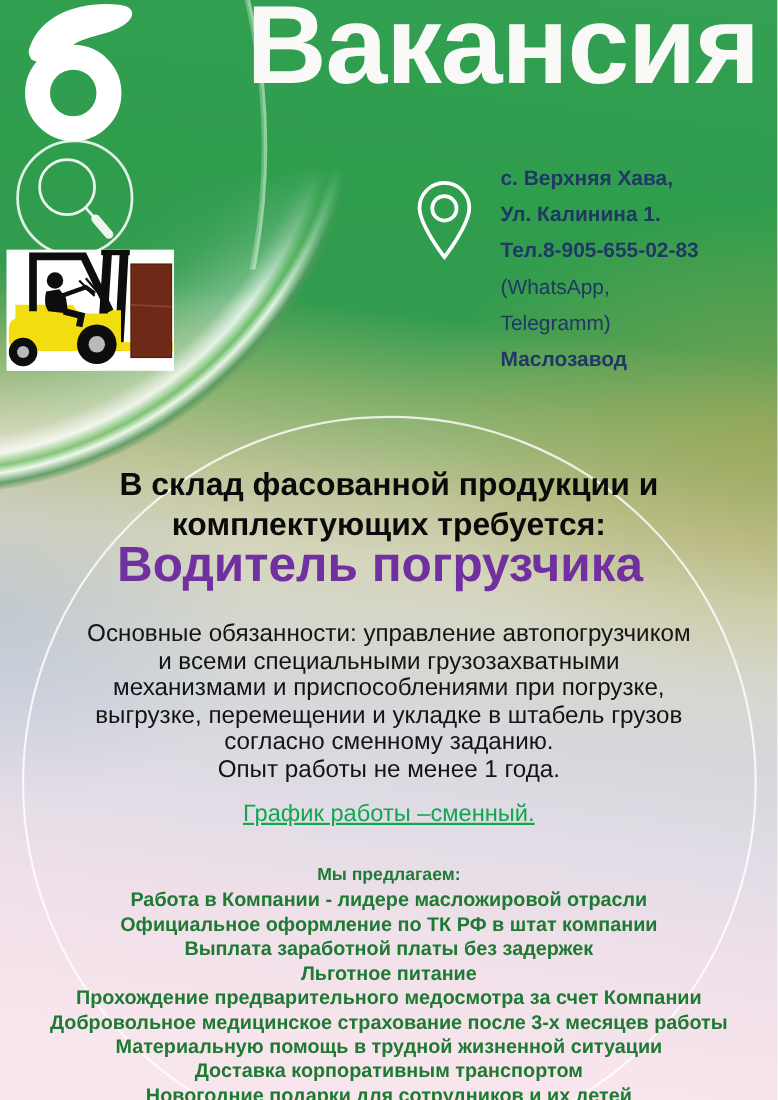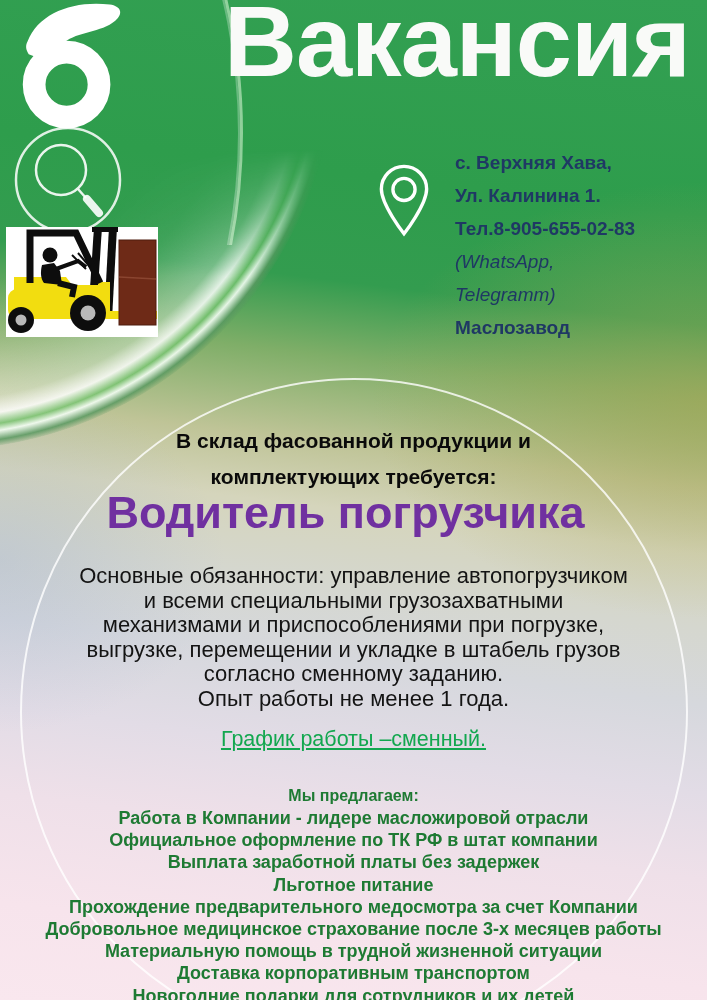--- a/index.html
+++ b/index.html
@@ -51,25 +51,25 @@
   .logo{position:absolute;left:12px;top:-2px;width:120px;height:132px;}
   .search{position:absolute;left:12px;top:124px;width:112px;height:112px;}
   .forklift{position:absolute;left:6px;top:227px;width:152px;height:110px;background:#fff;}
   .forklift svg{display:block;width:100%;height:100%;}
   .pin{position:absolute;left:378px;top:162px;width:52px;height:78px;}
   
   .contact{
     position:absolute;left:455px;top:146px;
     color:#1f3864;font-size:19px;line-height:33px;font-weight:bold;white-space:nowrap;
   }
-  .contact .light{font-weight:normal;font-style:italic;}
+  .contact .light{font-weight:normal;}
   
   .intro{
     position:absolute;left:0;top:423px;width:707px;text-align:center;
-    color:#0a0a0a;font-size:21px;line-height:36px;font-weight:bold;
+    color:#0a0a0a;font-size:29px;line-height:36px;font-weight:bold;
   }
   .position-title{
     position:absolute;left:0;top:487px;width:691px;margin:0;text-align:center;
     color:#7030a0;font-size:45px;line-height:52px;font-weight:bold;
   }
   .duties{
     position:absolute;left:0;top:564px;width:707px;text-align:center;
     color:#141414;font-size:22px;line-height:24.6px;font-weight:normal;
   }
   .schedule{

